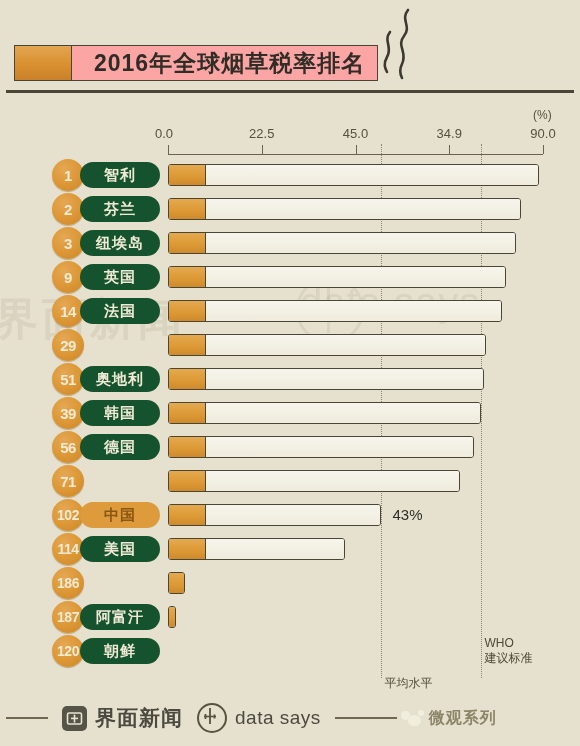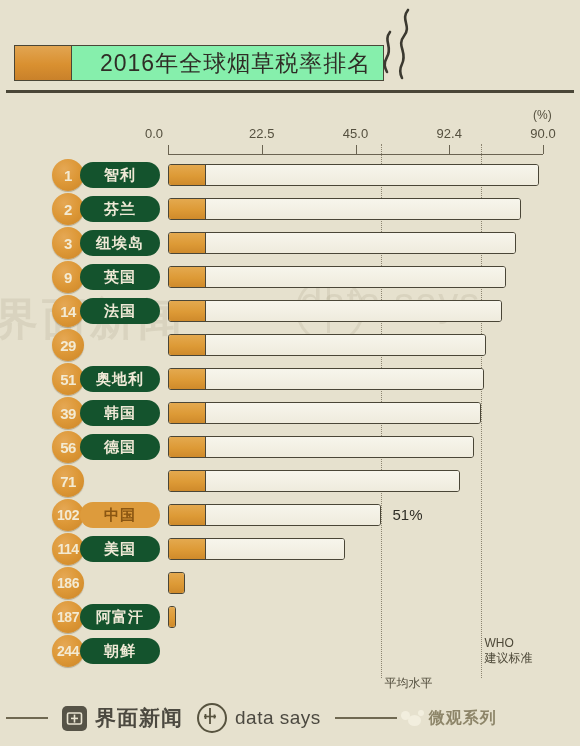--- a/index.html
+++ b/index.html
@@ -61,26 +61,26 @@
     display: flex;
     align-items: stretch;
     border: 1px solid #4a4637;
   }
   .cig-filter {
     width: 56px;
     background: linear-gradient(180deg, #e2a552 0%, #d99030 55%, #c9812a 100%);
     border-right: 1px solid #4a4637;
   }
   .cig-body {
-    background: #86efac;
-    padding: 0 12px 0 28px;
+    background: #fca5a5;
+    padding: 0 12px 0 22px;
     display: flex;
     align-items: center;
     font-size: 23px;
-    font-weight: normal;
+    font-weight: bold;
     color: #2f2d26;
     letter-spacing: 1px;
   }
   .rule {
     position: absolute;
     left: 6px; top: 90px;
     width: 568px; height: 3px;
     background: #4a4637;
   }
   .smoke { position: absolute; left: 378px; top: 6px; }
@@ -271,27 +271,27 @@
     <svg class="smoke" width="56" height="76" viewBox="0 0 56 76">
       <path d="M30 4 C22 14, 34 20, 26 30 C18 40, 30 46, 24 58 C21 64, 22 68, 24 72" fill="none" stroke="#3b3930" stroke-width="2.6" stroke-linecap="round"></path>
       <path d="M12 26 C5 35, 15 41, 9 51 C5 58, 7 62, 9 66" fill="none" stroke="#3b3930" stroke-width="2.6" stroke-linecap="round"></path>
     </svg>
     <div class="rule"></div>
   </div>
 
   <div>
     <div class="unit-label">(%)</div>
     <div id="axis-ticks">
-        <div class="tick-label" style="left: 154px;">0.0</div>
+        <div class="tick-label" style="left: 164px;">0.0</div>
         <div class="tick-mark" style="left: 168px;"></div>
         <div class="tick-label" style="left: 261.75px;">22.5</div>
         <div class="tick-mark" style="left: 261.75px;"></div>
         <div class="tick-label" style="left: 355.5px;">45.0</div>
         <div class="tick-mark" style="left: 355.5px;"></div>
-        <div class="tick-label" style="left: 449.25px;">92.4</div>
+        <div class="tick-label" style="left: 449.25px;">34.9</div>
         <div class="tick-mark" style="left: 449.25px;"></div>
         <div class="tick-label" style="left: 543px;">90.0</div>
         <div class="tick-mark" style="left: 543px;"></div>
       </div>
     <div class="axis-line"></div>
   </div>
 
   <div id="ref-lines">
       <div class="vline" style="left: 380.5px;"></div>
       <div class="vline-note" style="left: 384.5px; top: 676px;">平均水平</div>
@@ -381,21 +381,21 @@
           <div class="bar-paper"></div>
         </div>
       </div>
       <div class="row">
         <div class="badge wide">102</div>
         <div class="name-pill highlight">中国</div>
         <div class="bar" style="width: 212.5px;">
           <div class="bar-filter" style="width: 36px;"></div>
           <div class="bar-paper"></div>
         </div>
-        <div class="value-label" style="left: 392.5px;">51%</div>
+        <div class="value-label" style="left: 392.5px;">43%</div>
       </div>
       <div class="row">
         <div class="badge wide">114</div>
         <div class="name-pill">美国</div>
         <div class="bar" style="width: 176.667px;">
           <div class="bar-filter" style="width: 36px;"></div>
           <div class="bar-paper"></div>
         </div>
       </div>
       <div class="row">
@@ -405,21 +405,21 @@
         </div>
       </div>
       <div class="row">
         <div class="badge wide">187</div>
         <div class="name-pill">阿富汗</div>
         <div class="bar tiny" style="width: 8.33333px;">
           <div class="bar-filter" style="width: 6.33333px;"></div>
         </div>
       </div>
       <div class="row">
-        <div class="badge wide">244</div>
+        <div class="badge wide">120</div>
         <div class="name-pill">朝鲜</div>
       </div>
     </div>
 
   <div class="footer">
     <div class="f-line" style="width:42px; margin-left:6px;"></div>
     <div class="logo-box" style="margin-left:14px;">
       <svg width="17" height="17" viewBox="0 0 17 17">
         <rect x="1.5" y="3" width="14" height="11" rx="1.5" fill="none" stroke="#e9e4d2" stroke-width="1.6"></rect>
         <path d="M8.5 4.6 v8" stroke="#e9e4d2" stroke-width="1.6"></path>

